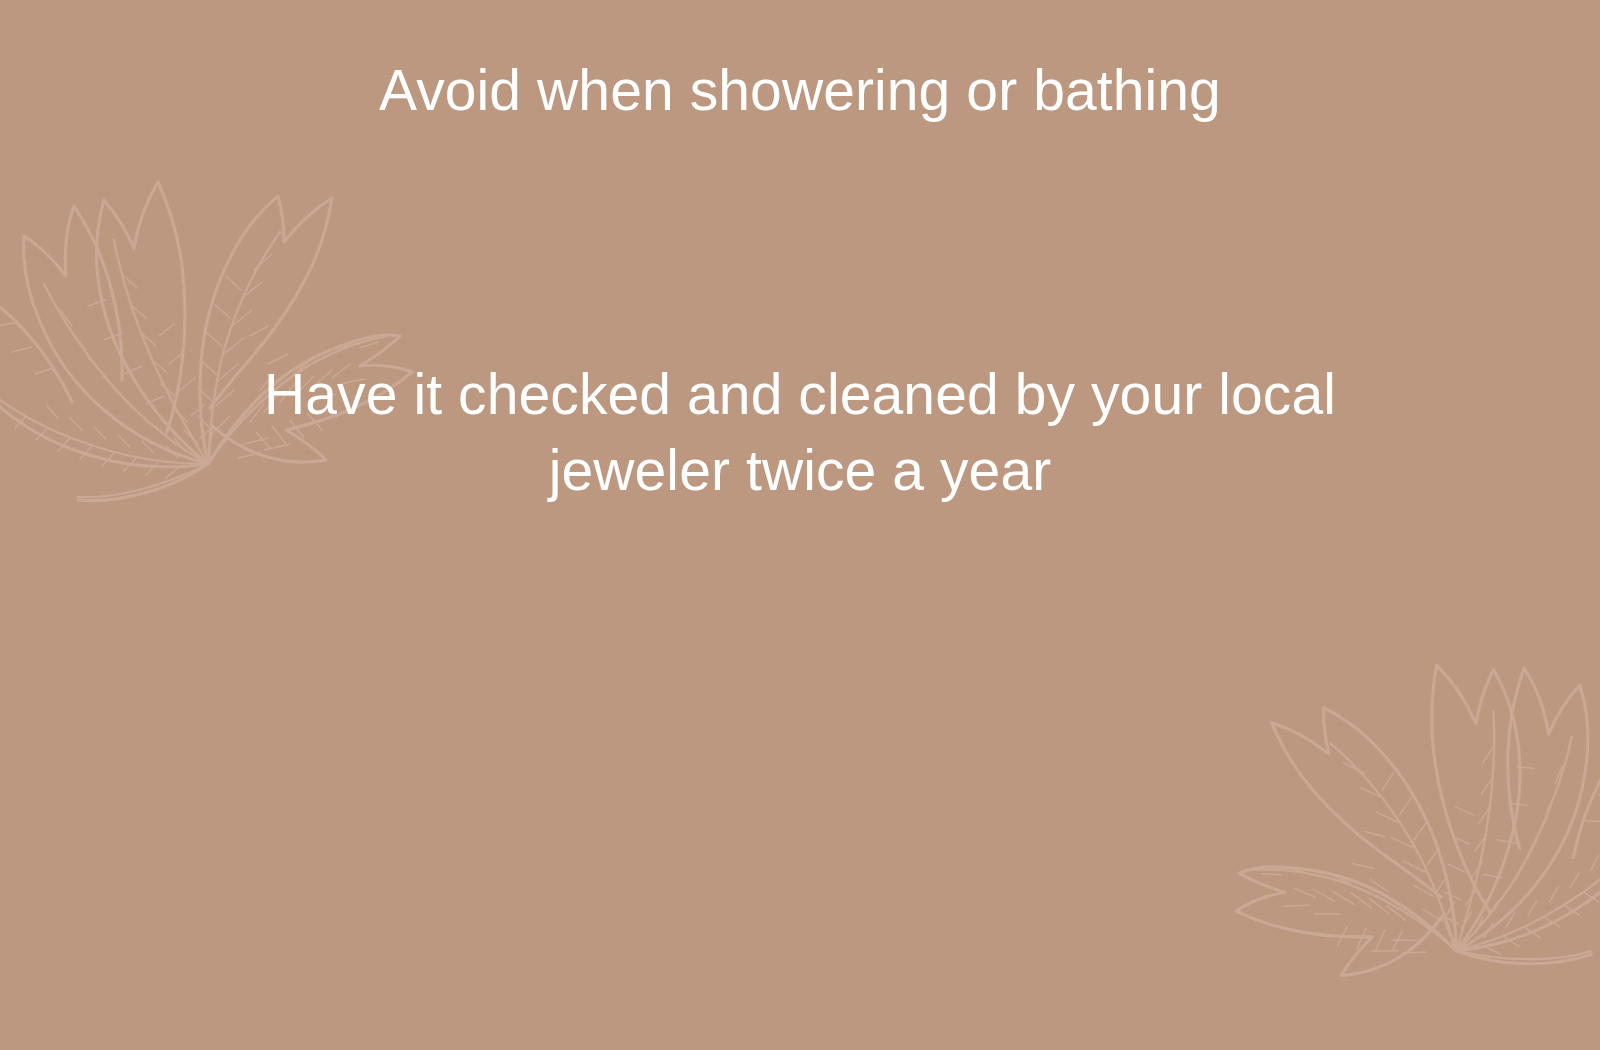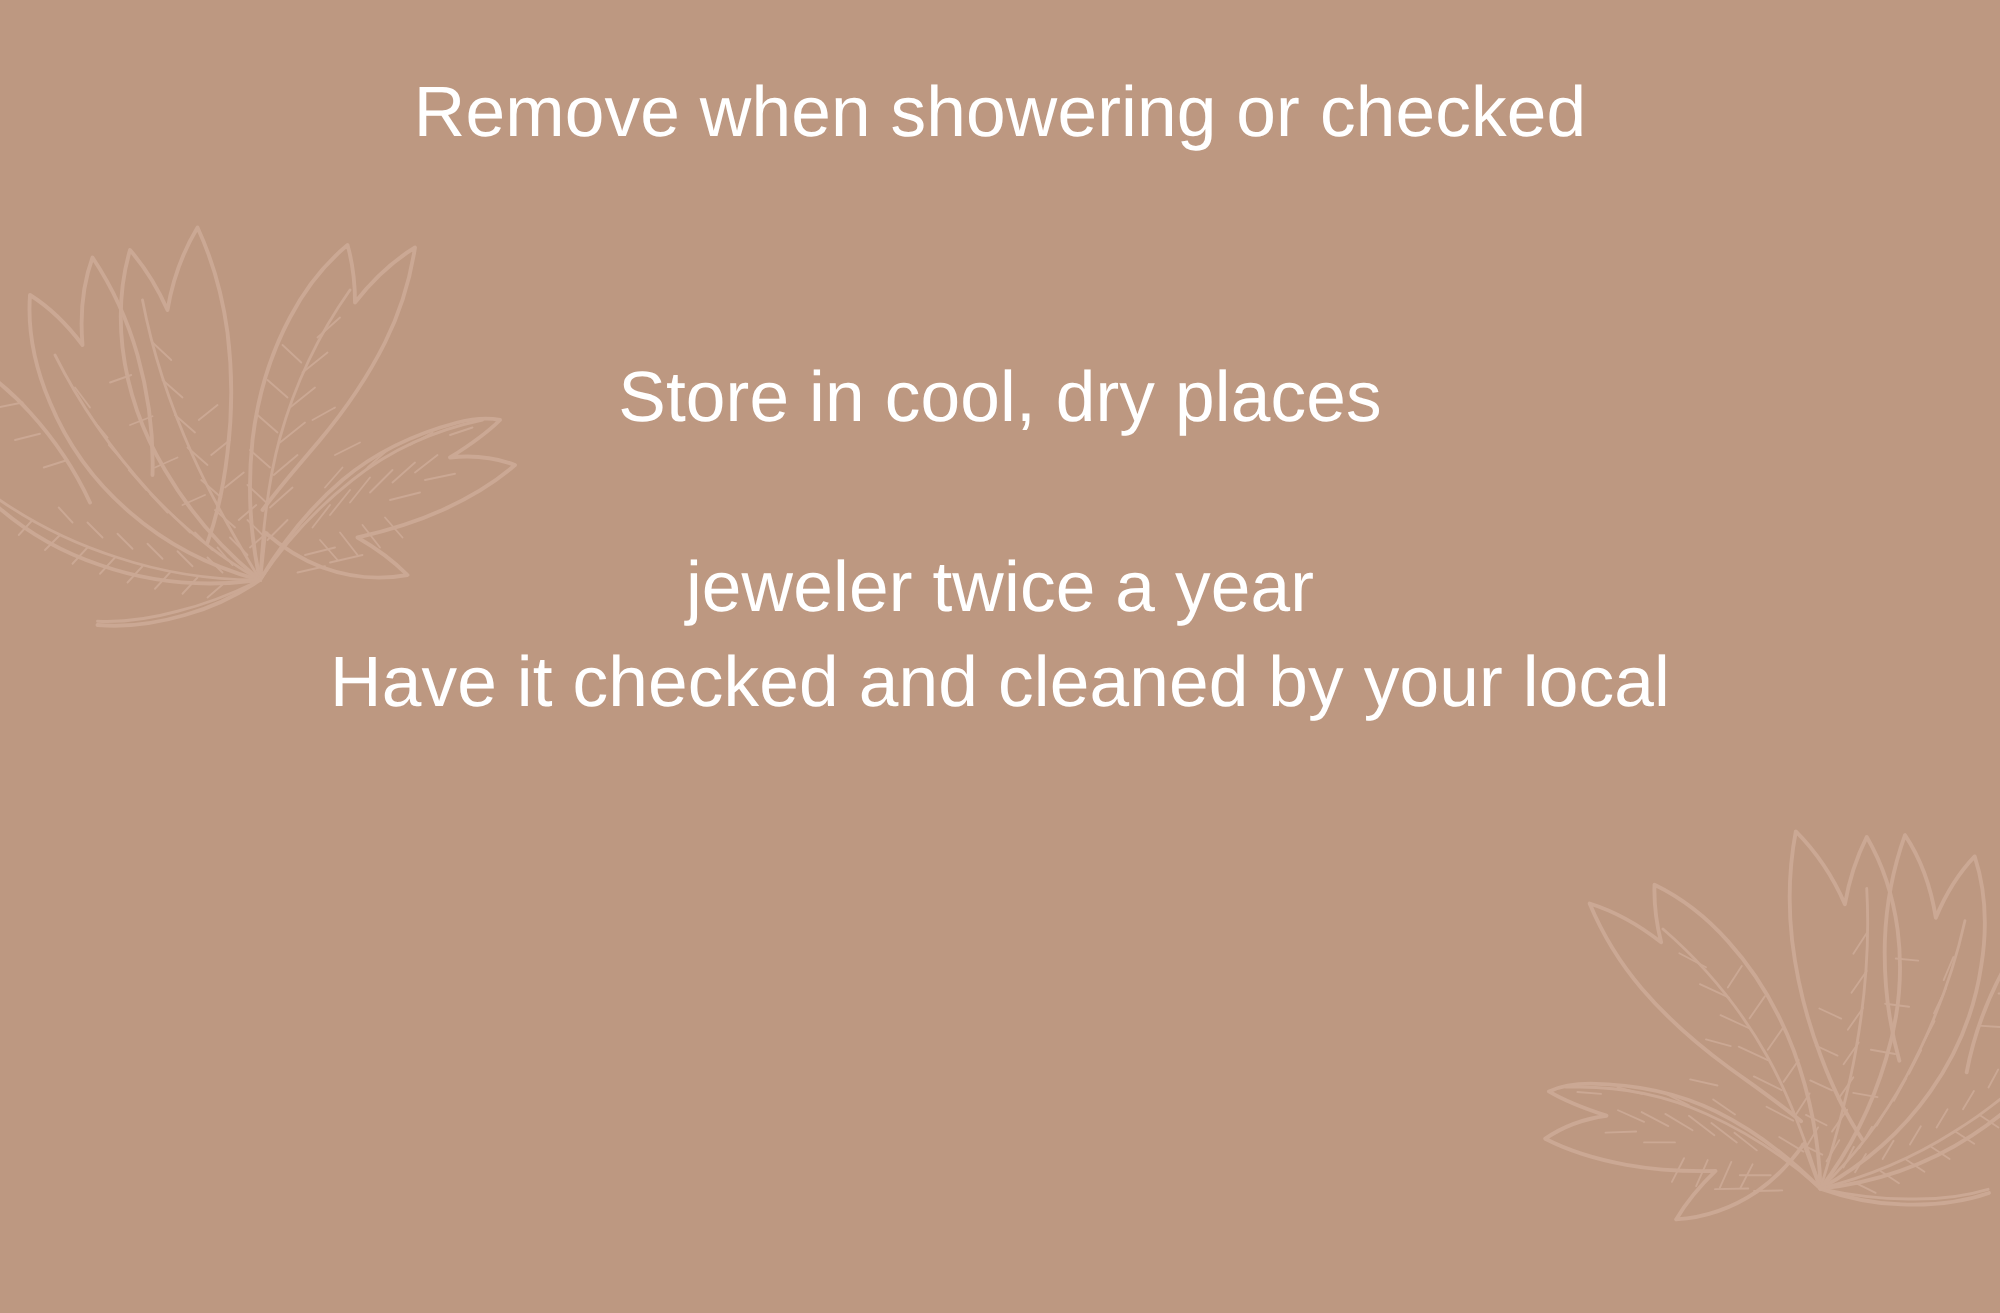--- a/index.html
+++ b/index.html
@@ -352,33 +352,30 @@
         <path class="leaf-hatch" d="M127 340 L146 334"></path>
         <path class="leaf-hatch" d="M104 318 L124 313"></path>
         <path class="leaf-hatch" d="M90 292 L110 288"></path>
       </g>
     </svg>
   </div>
 
   <div id="care-text">
 
     <div class="tip-block">
-      <div class="tip-line">Remove when showering or checked</div>
+      <div class="tip-line">Avoid when showering or bathing</div>
     </div>
 
     <div class="gap-lg"></div>
 
 
     <div class="gap-xl"></div>
 
+
+    <div class="gap-xl"></div>
+
     <div class="tip-block">
-      <div class="tip-line">Store in cool, dry places</div>
-    </div>
-
-    <div class="gap-xl"></div>
-
-    <div class="tip-block">
+      <div class="tip-line">Have it checked and cleaned by your local</div>
       <div class="tip-line">jeweler twice a year</div>
-      <div class="tip-line">Have it checked and cleaned by your local</div>
     </div>
 
   </div>
 </div>
 
 </body></html>

